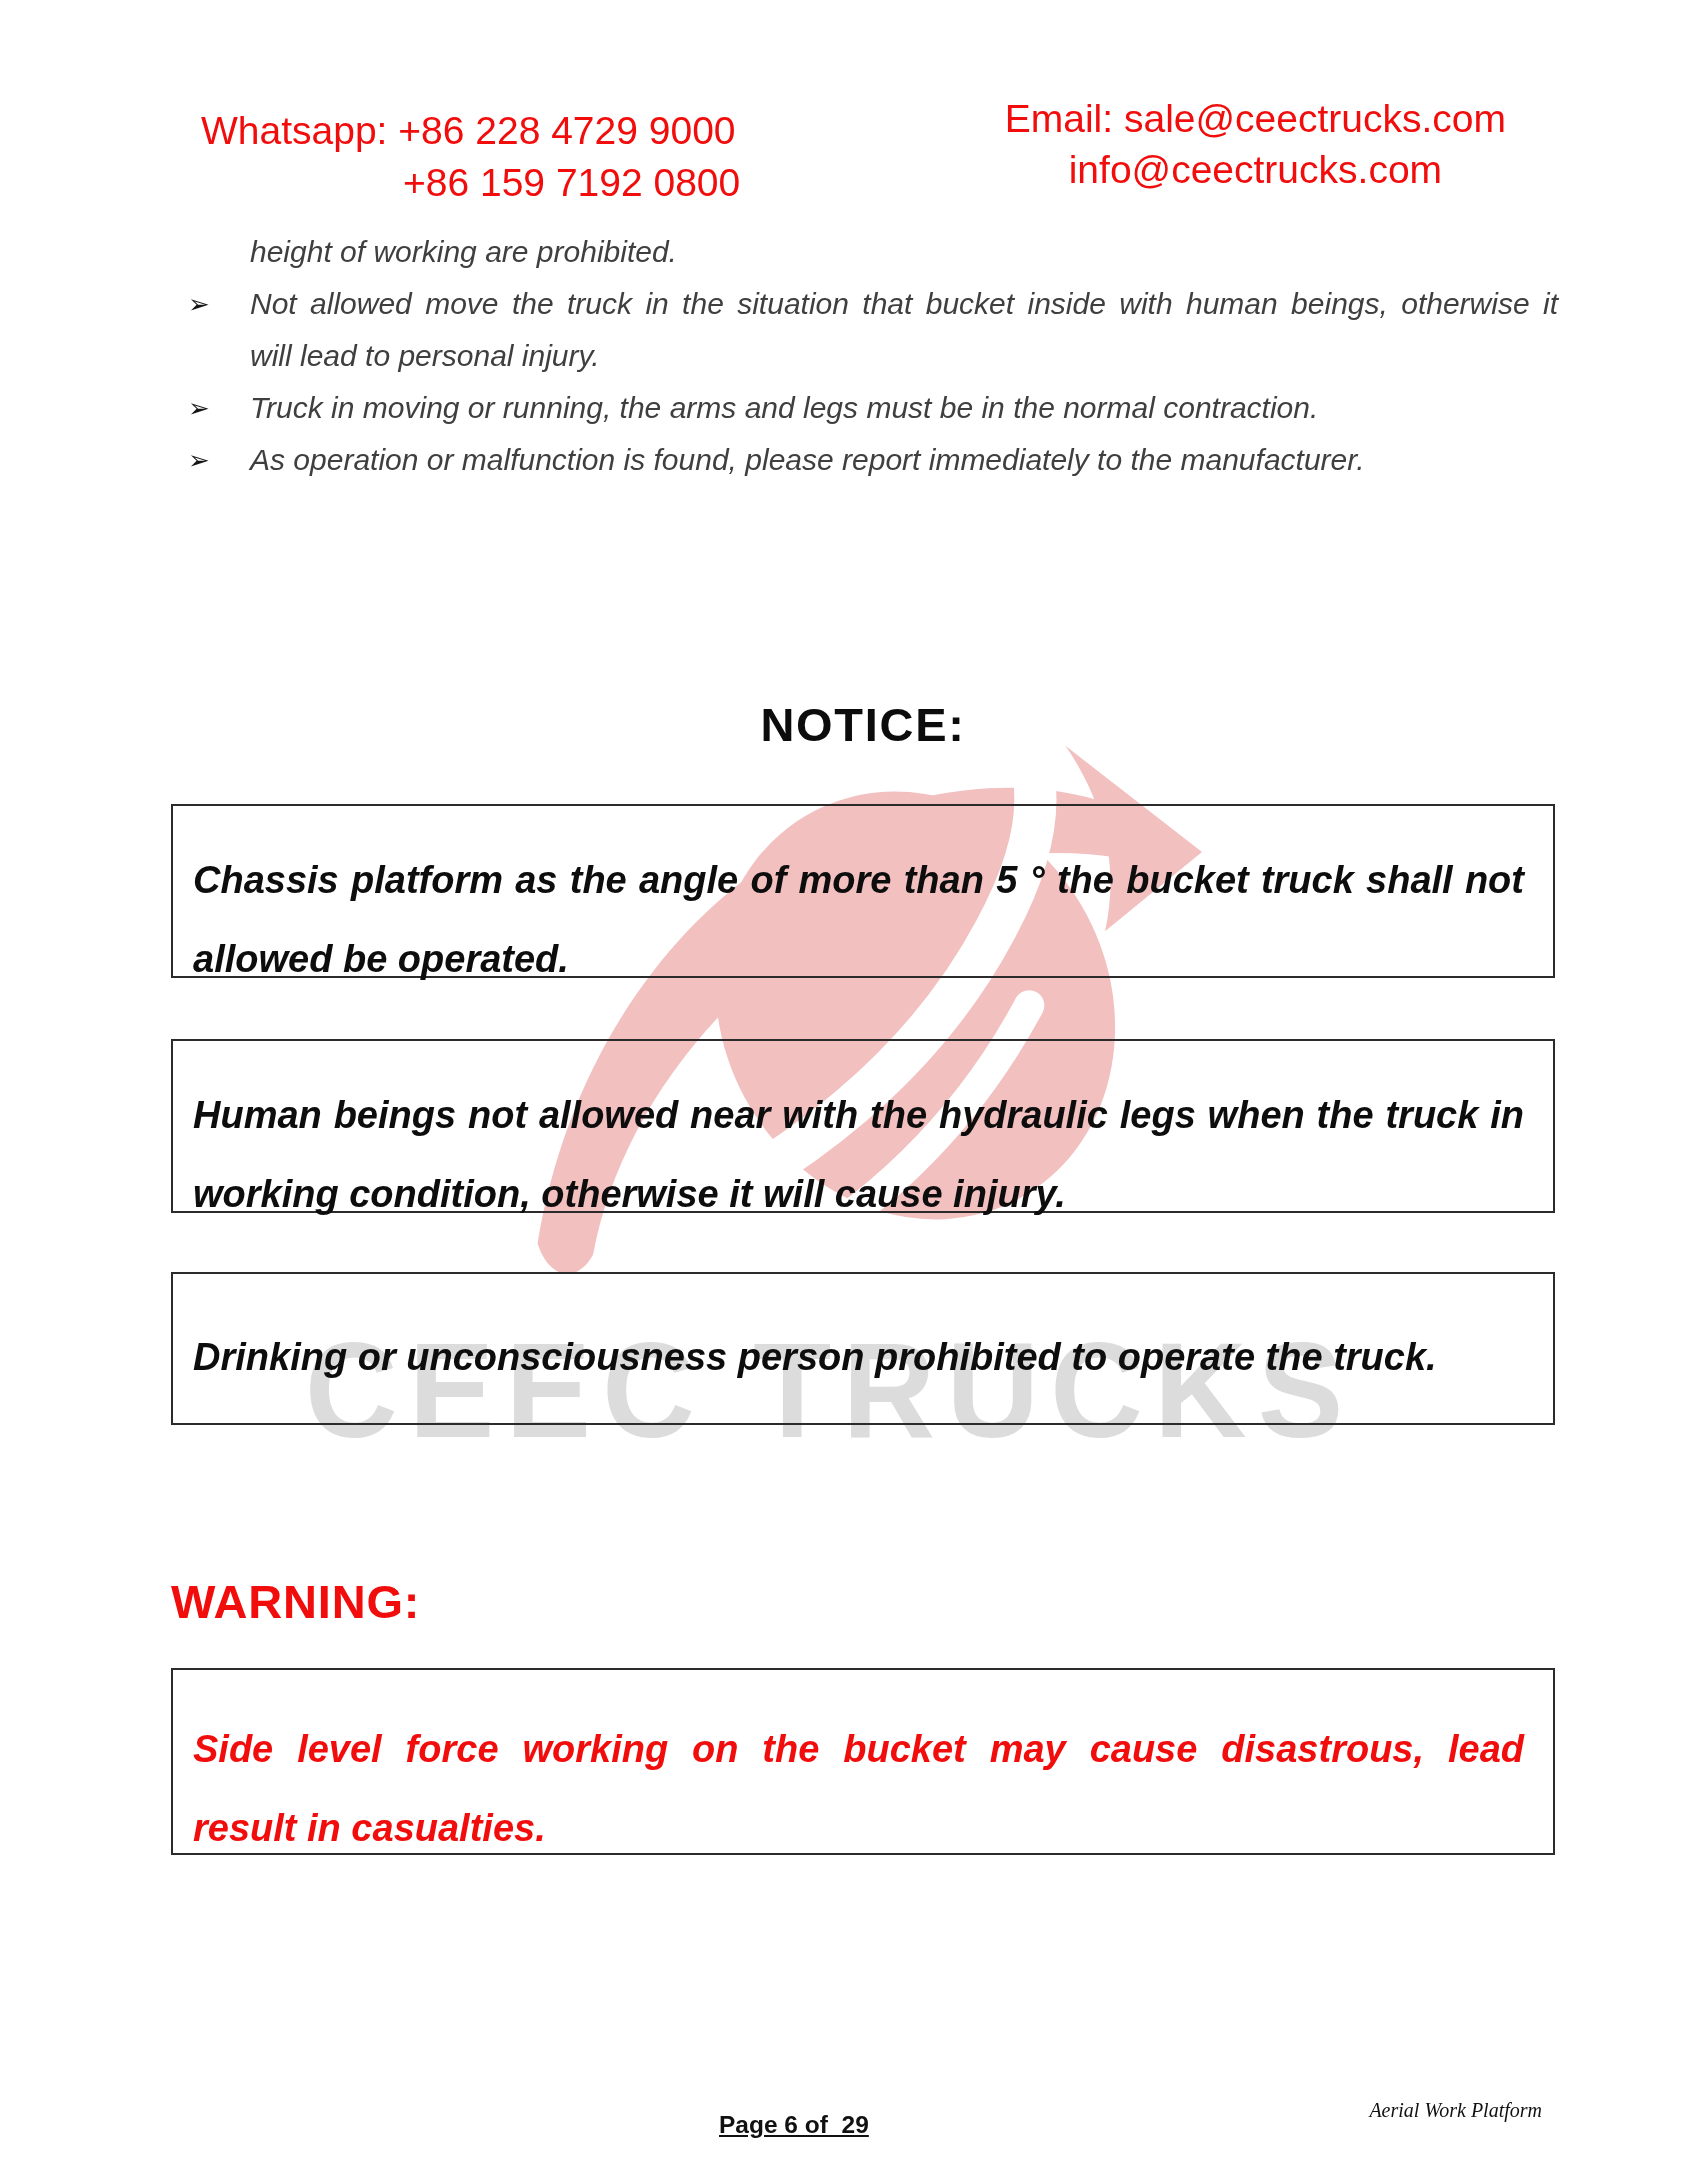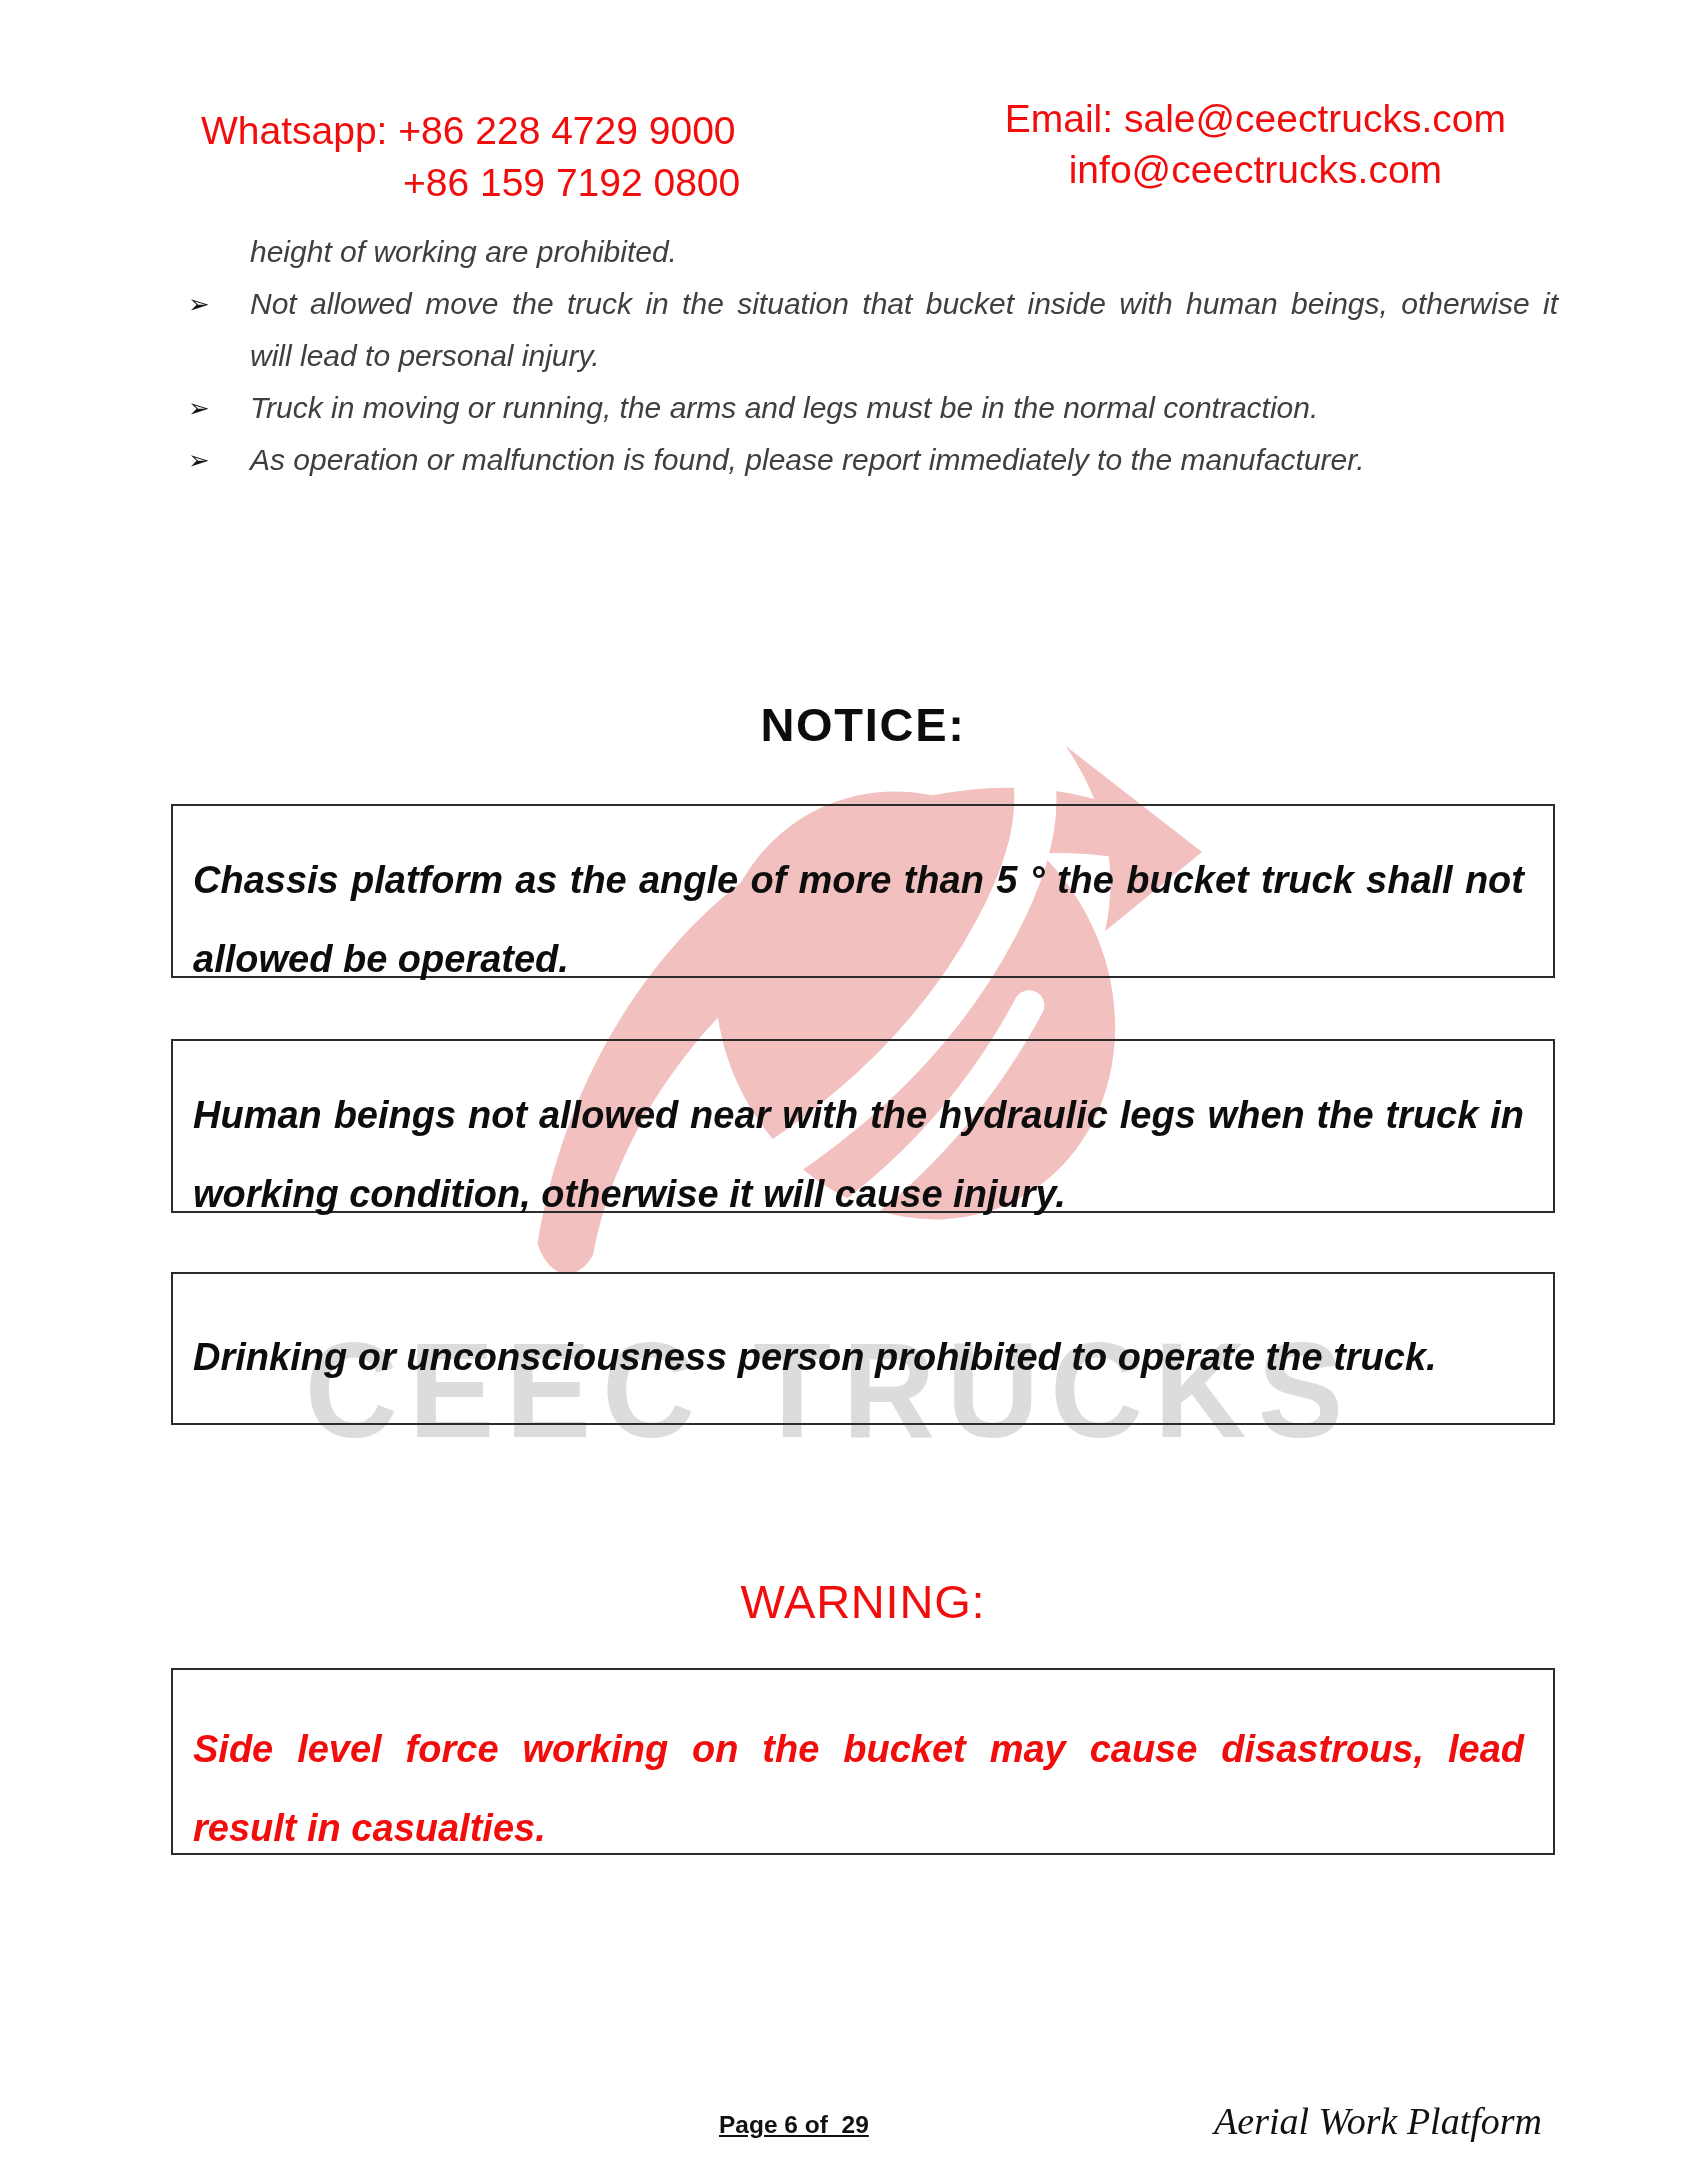--- a/index.html
+++ b/index.html
@@ -21,38 +21,38 @@
   .brow  { display:flex; }
   .bullet{ flex:0 0 62px; width:62px; font-style:normal; font-size:26px;
            color:#151515; line-height:52px; }
   .btxt  { width:1308px; }
   .bline { line-height:52px; }
   .jl    { text-align:justify; text-align-last:justify; -moz-text-align-last:justify; }
 
   
   .notice-h  { left:171px; width:1384px; top:697px;  text-align:center;
                font-size:47px; font-weight:bold; color:#0c0c0c; letter-spacing:1.7px; }
-  .warning-h { left:171px; width:1384px; top:1574px; text-align:center;
-               font-size:47px; font-weight:normal; color:#f20d0d; letter-spacing:0.8px; }
+  .warning-h { left:171px; width:1384px; top:1574px; text-align:left;
+               font-size:47px; font-weight:bold; color:#f20d0d; letter-spacing:0.8px; }
 
   
   .box { left:171px; width:1384px; box-sizing:border-box;
          border:2.5px solid #2b2b2b; background:transparent;
          font-weight:bold; font-style:italic; font-size:38px; color:#0d0d0d;
          padding-left:20px; padding-right:29px; }
   .box .line { line-height:79px; }
   #box1    { top:804px;  height:174px; padding-top:35px; }
   #box2    { top:1039px; height:174px; padding-top:35px; }
   #box3    { top:1272px; height:153px; padding-top:44px; }
   #warnbox { top:1668px; height:187px; padding-top:40px; color:#f20d0d; }
 
   
   .footer-left  { left:719px; top:2111px; font-size:24.5px; font-weight:bold;
                   color:#111; white-space:pre;text-decoration:underline; }
-  .footer-right { right:145px; top:2099px; font-size:38px; font-style:italic;
+  .footer-right { right:145px; top:2099px; font-size:20px; font-style:italic;
                   font-family:"Liberation Serif", serif; color:#111; }
 
   
   .wm-logo { position:absolute; left:519px; top:727px; z-index:0; }
   .wm-text { position:absolute; left:305px; top:1313px; z-index:0;
              font-size:135px; font-weight:bold; color:#dcdcdc;
              letter-spacing:11.8px; white-space:nowrap;
              transform:scaleX(0.95); transform-origin:left top; }
 </style>
 </head>

